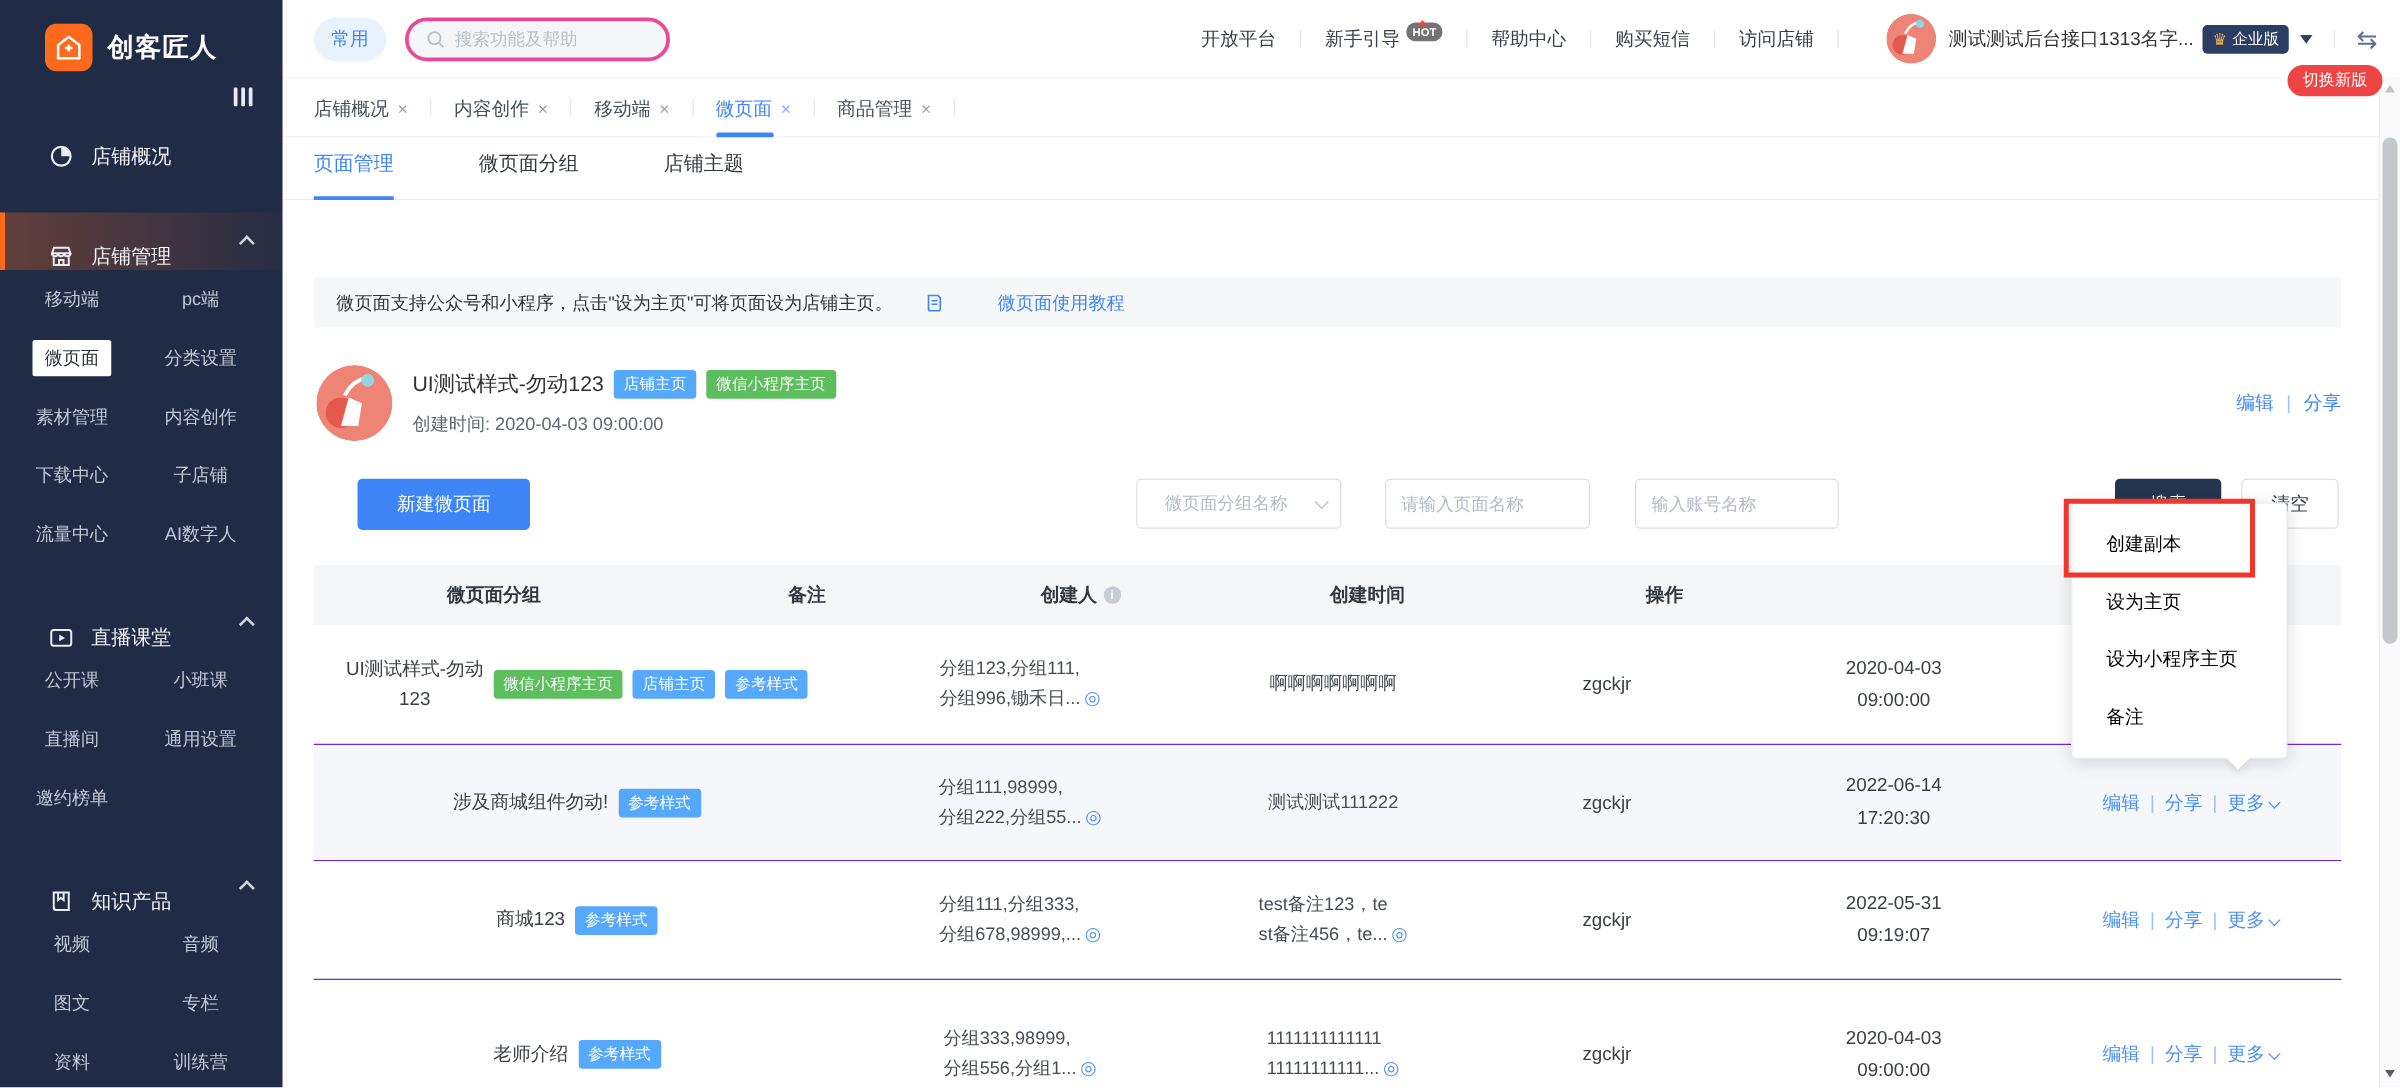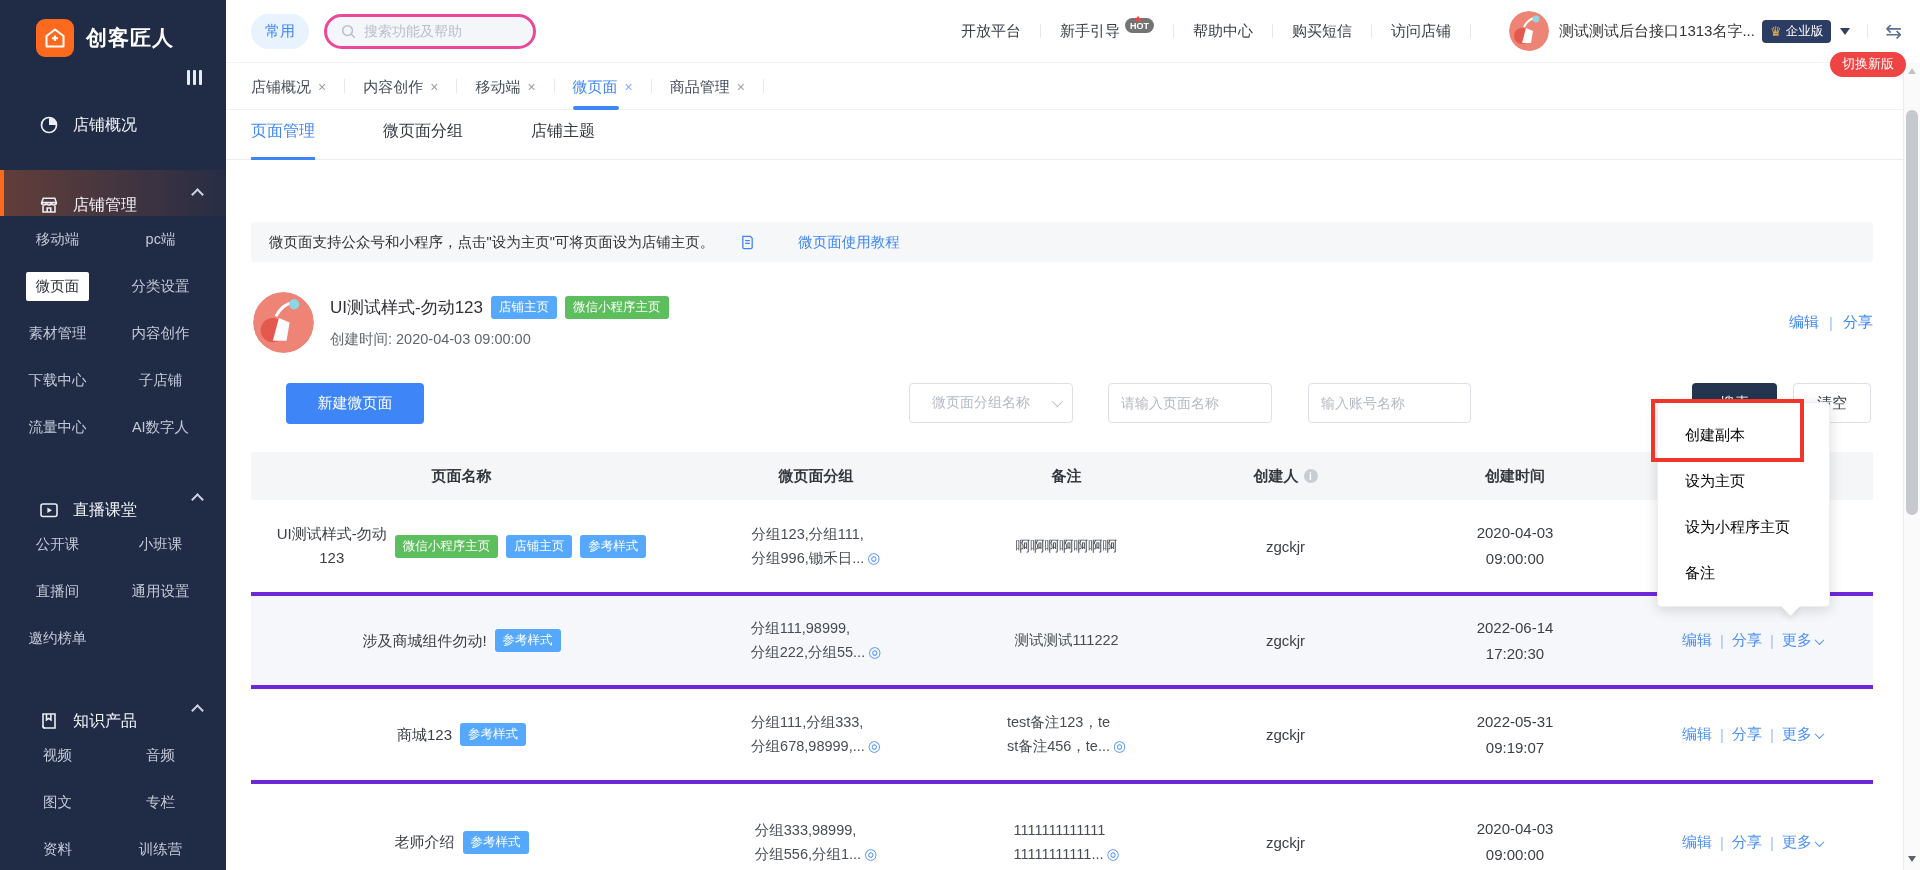--- a/index.html
+++ b/index.html
@@ -93,21 +93,21 @@
   .tin::placeholder { color:#b4bac3; }
   .tin.in1 { left:857px; width:164px; }
   .tin.in2 { left:1057px; width:163px; }
   .btn-search { position:absolute; left:1441px; top:0; width:85px; height:40px; background:#243550; color:#fff; font-size:15px; border:none; border-radius:4px; cursor:pointer; font-family:inherit; }
   .btn-clear { position:absolute; left:1542px; top:0; width:78px; height:40px; background:#fff; color:#3a3f48; font-size:15px; border:1px solid #dcdfe6; border-radius:4px; cursor:pointer; font-family:inherit; }
 
   
   .tbl { position:absolute; top:292px; left:0; width:1622px; }
   .thead { display:flex; height:48px; background:#f5f6f8; align-items:center; }
   .th { font-size:15px; font-weight:bold; color:#33383f; text-align:center; display:flex; align-items:center; justify-content:center; }
-  .tr { display:flex; align-items:center; border-bottom:4px solid #6d28d9; background:#fff; }
+  .tr { display:flex; align-items:center; border-bottom:1px solid #6d28d9; background:#fff; }
   .tr.hl { background:#f6f7fa; }
   .td { display:flex; align-items:center; justify-content:center; text-align:center; font-size:15px; color:#3c4046; }
   .c0{width:421px;} .c1{width:288px;} .c2{width:213px;} .c3{width:225px;} .c4{width:234px;} .c5{width:241px;}
   .r0{height:96px;} .r1{height:93px;} .r2{height:95px;} .r3{height:120px;}
   .name-lines { line-height:24px; }
   .cell-badges { display:flex; align-items:center; }
   .two-line { text-align:left; line-height:23px; font-size:14.5px; color:#474c54; }
   .view-ic { color:#4a90f7; font-size:15px; margin-left:3px; cursor:pointer; }
   .time-lines { line-height:26px; }
   .acts { color:#4a90f7; display:flex; align-items:center; font-size:15px; }
@@ -399,23 +399,20 @@
         <span class="chev-down"></span>
       </div>
       <input class="tin in1" type="text" placeholder="请输入页面名称" style="">
       <input class="tin in2" type="text" placeholder="输入账号名称" style="">
       <button class="btn-search">搜索</button>
       <button class="btn-clear">清空</button>
     </div>
 
     <div class="tbl" id="table">
         <div class="thead">
-          <div class="th c0">
-            <span>页面名称</span>
-          </div>
           <div class="th c1">
             <span>微页面分组</span>
           </div>
           <div class="th c2">
             <span>备注</span>
           </div>
           <div class="th c3">
             <span>创建人</span>
             <i class="info-ic">i</i>
           </div>

